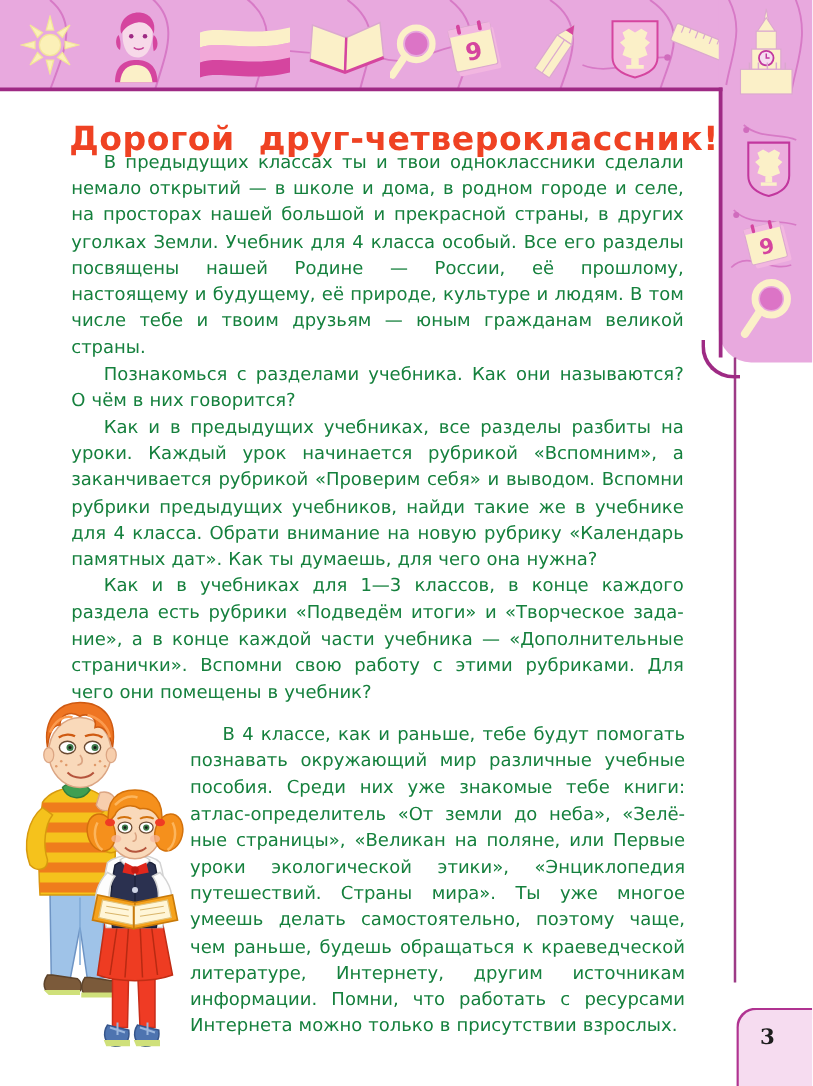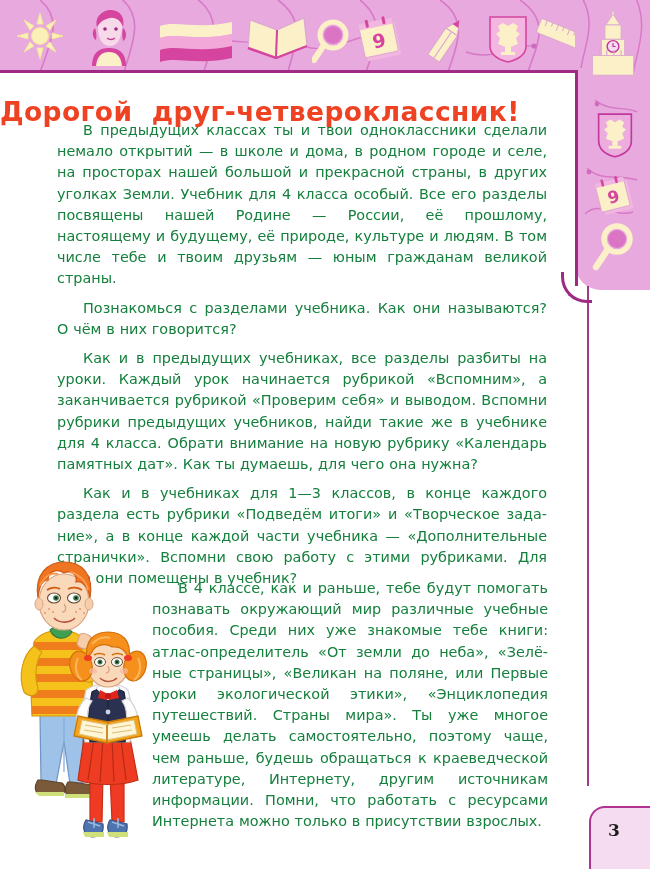--- a/index.html
+++ b/index.html
@@ -79,21 +79,21 @@
   }
 
   
   .ico { position: absolute; z-index: 3; }
 
   
   .title {
     position: absolute;
     left: 0; top: 78px;
     width: 575px;
-    text-align: left;
+    text-align: right;
     color: #ef4223;
     font-family: "DejaVu Sans", sans-serif;
     font-weight: bold;
     font-size: 26.5px;
     letter-spacing: 0.4px;
     white-space: pre;
     z-index: 5;
   }
 
   
@@ -120,21 +120,21 @@
     font-size: 14.4px;
     line-height: 21.2px;
     color: #15803d;
     text-align: justify;
     text-indent: 26px;
     text-justify: inter-word;
     word-spacing: 0.3px;
     -webkit-hyphens: manual;
     hyphens: manual;
   }
-  p.para + p.para { margin-top: 8px; }
+  p.para + p.para { margin-top: 0px; }
   .col-narrow p.para { text-indent: 26px; }
 
   
   .page-plate {
     position: absolute;
     left: 589px; top: 806px;
     width: 61px; height: 63px;
     background: #f6dcf0;
     border: 2px solid #b03391;
     border-top-left-radius: 16px;

